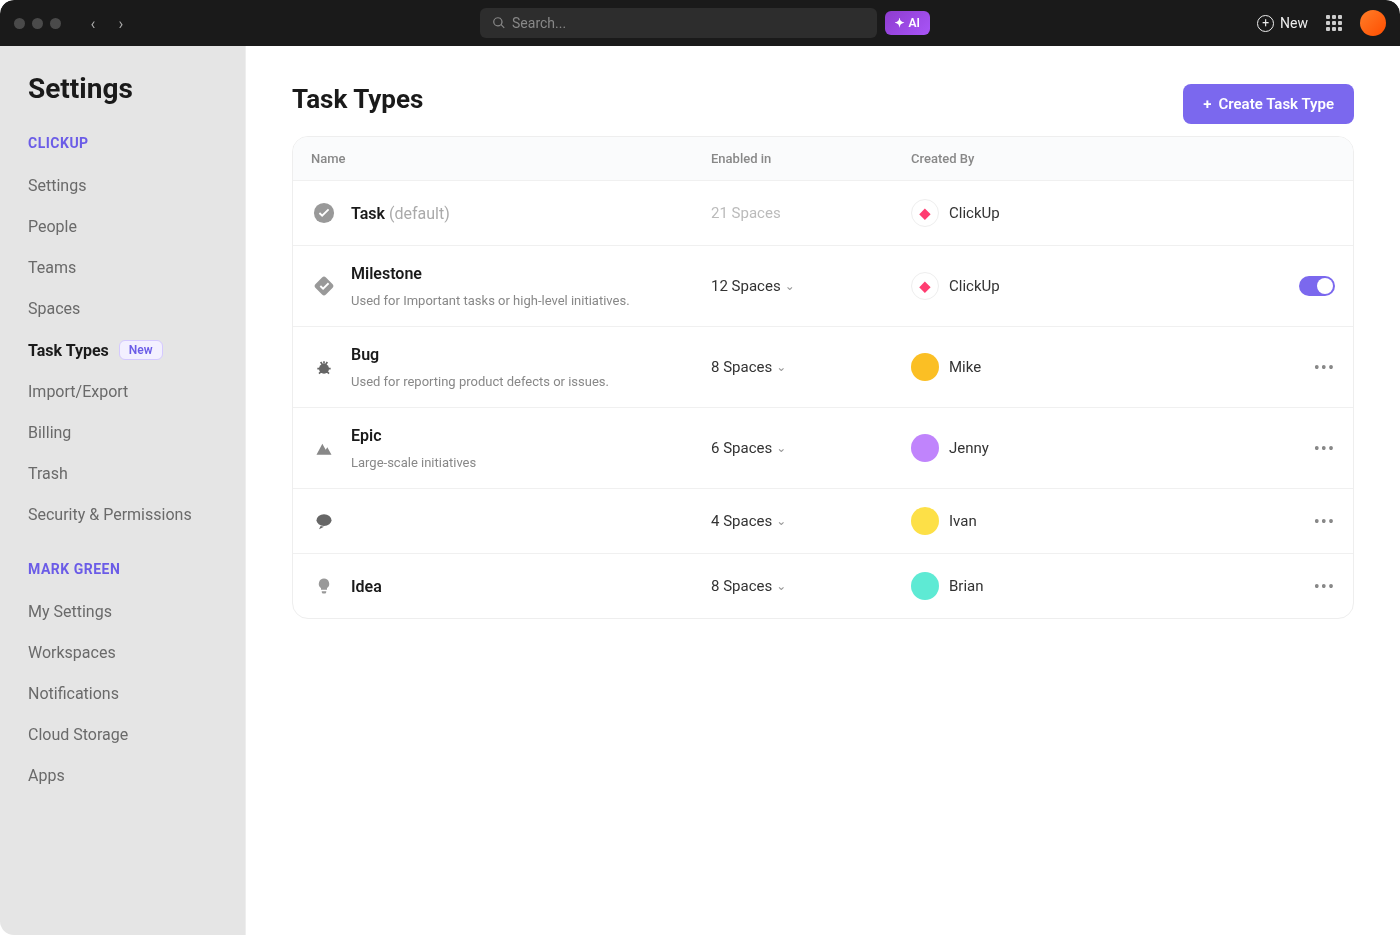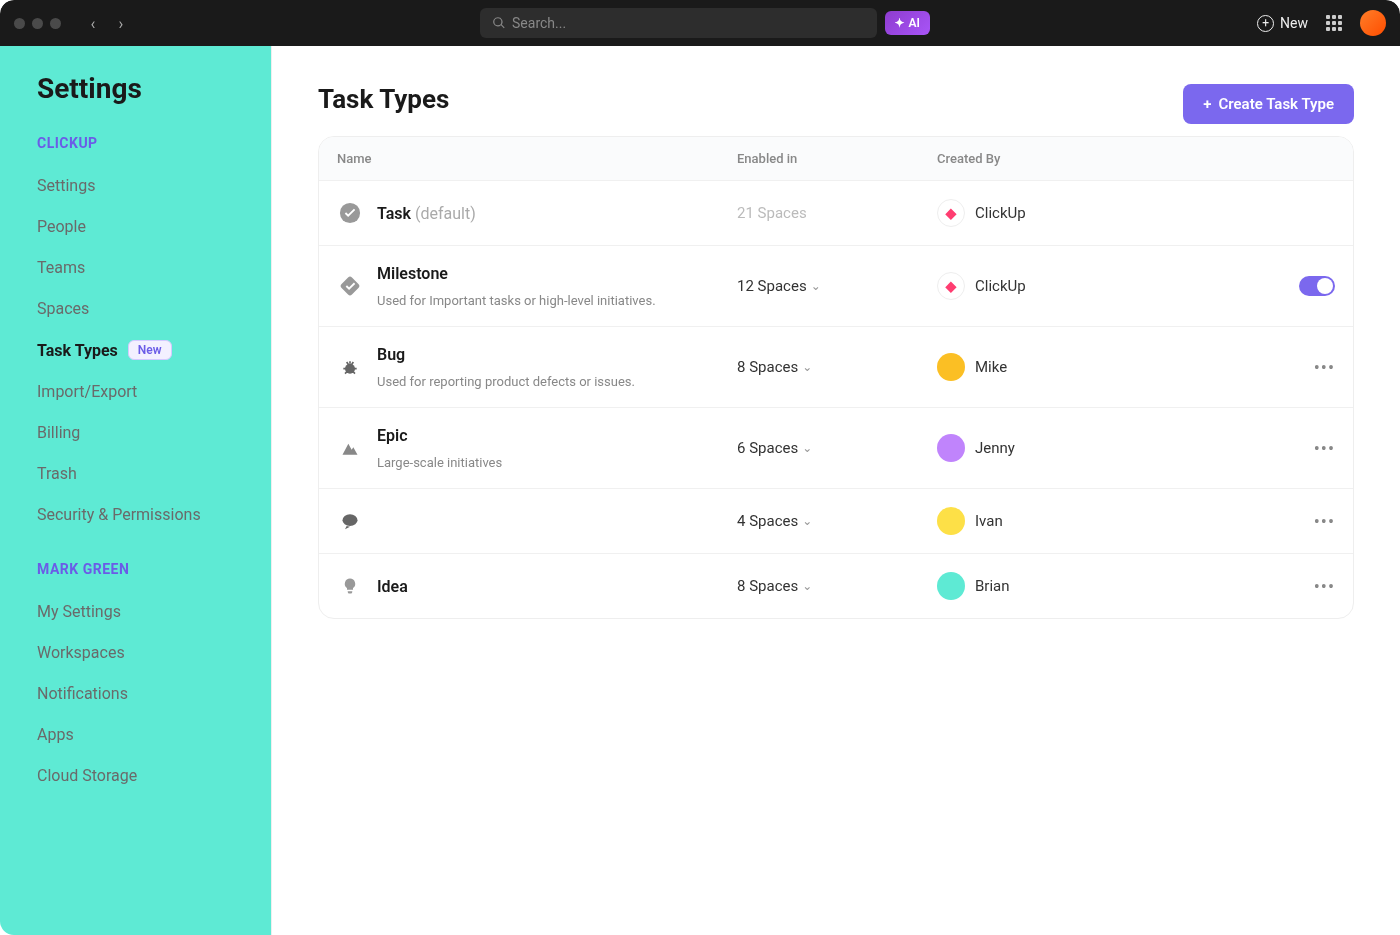--- a/index.html
+++ b/index.html
@@ -15,21 +15,21 @@
 .search-box svg { width: 14px; height: 14px; margin-right: 6px; fill: #888;}
 .ai-badge { background: linear-gradient(135deg,#8e3ccf,#a855f7); color: #fff; padding: 5px 10px; border-radius: 6px; font-size: 12px; font-weight: 600; display: flex; align-items: center; gap: 4px;}
 .topbar-right { margin-left: auto; display: flex; align-items: center; gap: 18px; color: #eee;}
 .new-btn { display: flex; align-items: center; gap: 6px; font-size: 14px; cursor: pointer;}
 .grid-icon { display: grid; grid-template-columns: repeat(3,4px); grid-template-rows: repeat(3,4px); gap: 2px; cursor: pointer;}
 .grid-icon span { background: #ccc; width: 4px; height: 4px; border-radius: 1px;}
 .avatar-sm { width: 26px; height: 26px; border-radius: 50%; background: linear-gradient(135deg,#ff7e29,#ff4d00); cursor: pointer;}
 
 .app { display: flex; height: calc(100% - 46px); }
 
-.sidebar { width: 272px; background: #5eead4; border-right: 1px solid #eee; padding: 26px 37px; overflow-y: auto;}
+.sidebar { width: 246px; background: #e5e5e5; border-right: 1px solid #eee; padding: 26px 28px; overflow-y: auto;}
 .sidebar h1 { font-size: 28px; font-weight: 700; color: #1a1a1a; margin-bottom: 30px;}
 .side-section { color: #6b5ce7; font-size: 14px; font-weight: 700; letter-spacing: 0.5px; margin: 26px 0 14px; text-transform: uppercase;}
 .side-item { color: #6a6a6a; font-size: 16px; padding: 11px 0; cursor: pointer; display: flex; align-items: center; gap: 10px;}
 .side-item.active { color: #1a1a1a; font-weight: 700;}
 .badge-new { background: #f3f0ff; color: #6b5ce7; border: 1px solid #d4c9ff; font-size: 12px; font-weight: 600; padding: 2px 9px; border-radius: 6px;}
 
 .main { flex: 1; padding: 38px 46px; overflow-y: auto;}
 .main-head { display: flex; justify-content: space-between; align-items: flex-start; margin-bottom: 12px;}
 .main-head h2 { font-size: 26px; font-weight: 700; color: #1a1a1a;}
 .create-btn { background: #7b68ee; color: #fff; border: none; padding: 11px 20px; border-radius: 8px; font-size: 15px; font-weight: 600; display: flex; align-items: center; gap: 7px; cursor: pointer;}
@@ -124,22 +124,22 @@
     </div>
     <div class="side-item">Import/Export</div>
     <div class="side-item">Billing</div>
     <div class="side-item">Trash</div>
     <div class="side-item">Security &amp; Permissions</div>
 
     <div class="side-section">MARK GREEN</div>
     <div class="side-item">My Settings</div>
     <div class="side-item">Workspaces</div>
     <div class="side-item">Notifications</div>
+    <div class="side-item">Cloud Storage</div>
     <div class="side-item">Apps</div>
-    <div class="side-item">Cloud Storage</div>
   </div>
 
   <div class="main">
     <div class="main-head">
       <h2>Task Types</h2>
       <button class="create-btn">
         <span>+</span>
         <span>Create Task Type</span>
       </button>
     </div>

